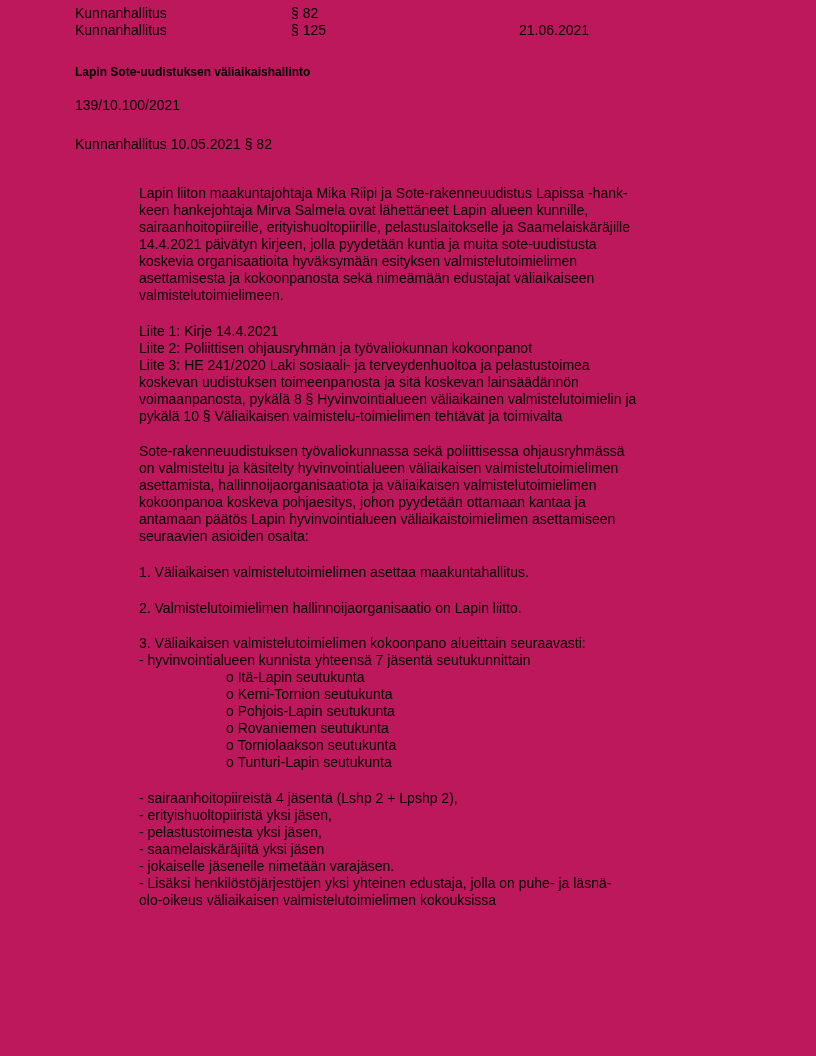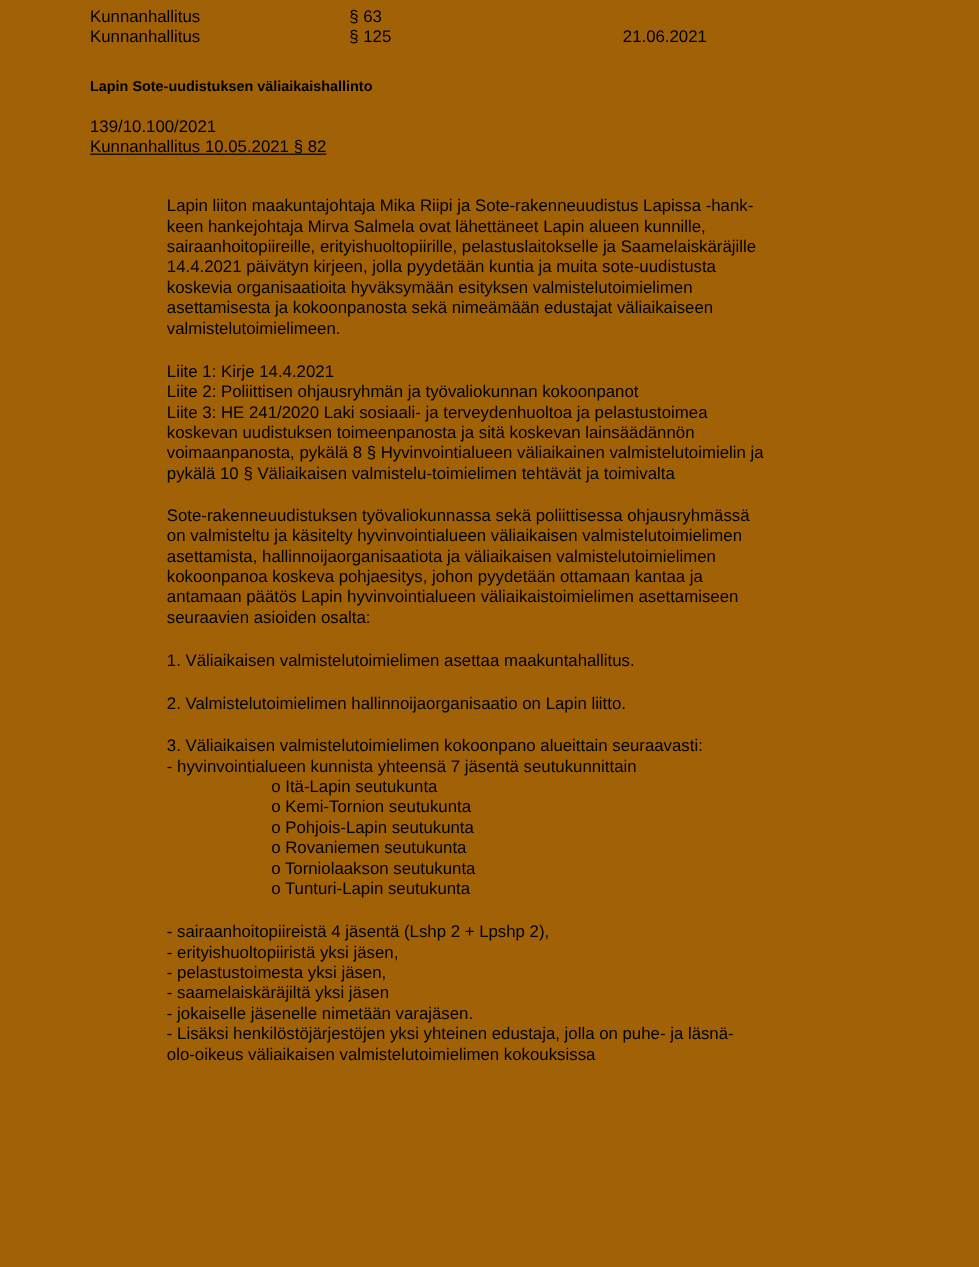--- a/index.html
+++ b/index.html
@@ -6,21 +6,21 @@
     margin: 0;
     padding: 0;
     background: #ffffff;
   }
   .page {
     position: relative;
     width: 816px;
     height: 1056px;
     box-sizing: border-box;
     padding: 5px 0 0 75px;
-    background: #a16207;
+    background: #be185d;
     color: #000000;
     font-family: "Liberation Sans", "DejaVu Sans", sans-serif;
     font-size: 14px;
     overflow: hidden;
   }
   .header-table {
     line-height: 17px;
   }
   .header-row {
     display: flex;
@@ -32,22 +32,22 @@
     font-size: 12px;
     font-weight: bold;
     line-height: 20px;
     margin: 23px 0 0 0;
   }
   .case-number {
     margin-top: 15px;
     line-height: 17px;
   }
   .section-heading {
+    margin-top: 22px;
     line-height: 17px;
-    text-decoration: underline;
   }
   .body {
     margin-left: 64px;
     margin-top: 32px;
     line-height: 17px;
   }
   .block {
     white-space: pre-line;
     margin-bottom: 18.7px;
   }
@@ -59,21 +59,21 @@
   }
 </style>
 </head>
 <body>
 
 <div class="page">
 
   <div class="header-table">
     <div class="header-row">
       <span class="col-organ">Kunnanhallitus</span>
-      <span class="col-section">§ 63</span>
+      <span class="col-section">§ 82</span>
     </div>
     <div class="header-row">
       <span class="col-organ">Kunnanhallitus</span>
       <span class="col-section">§ 125</span>
       <span class="col-date">21.06.2021</span>
     </div>
   </div>
 
   <h1 class="title">Lapin Sote-uudistuksen väliaikaishallinto</h1>
 

